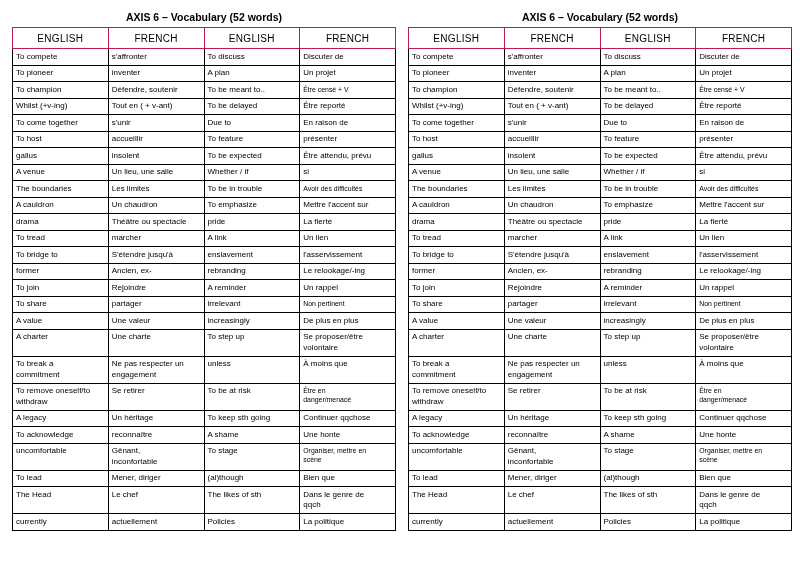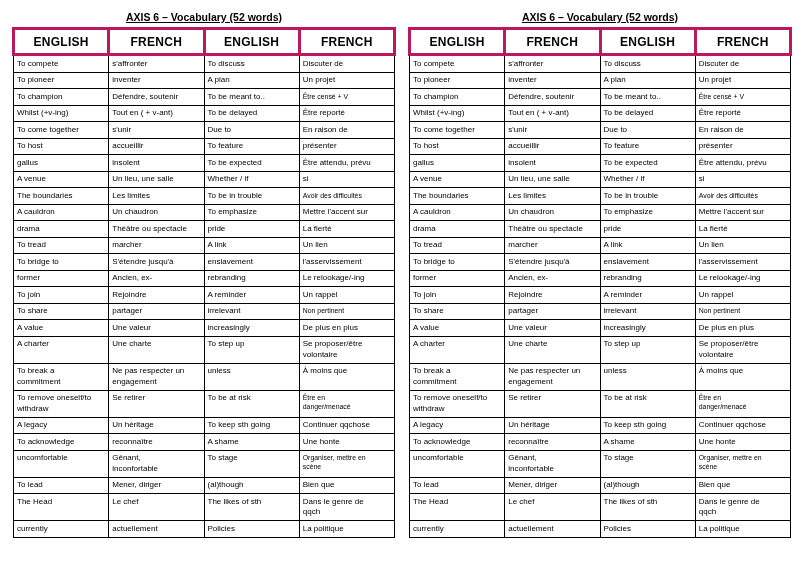--- a/index.html
+++ b/index.html
@@ -22,31 +22,30 @@
     flex: 0 0 384px;
     width: 384px;
     box-sizing: border-box;
   }
   .title {
     font-size: 10.5px;
     line-height: 13px;
     font-weight: bold;
     text-align: center;
     margin: 0 0 3px 0;
-    text-decoration: underline;
   }
   table.vocab {
     width: 100%;
     border-collapse: collapse;
     table-layout: fixed;
   }
   table.vocab th {
-    border: 3px solid #be185d;
-    font-size: 12px;
-    font-weight: bold;
+    border: 1px solid #be185d;
+    font-size: 10px;
+    font-weight: normal;
     text-align: center;
     padding: 5px 2px 4px 2px;
     letter-spacing: 0.3px;
   }
   table.vocab td {
     border: 1px solid #000000;
     font-size: 8px;
     line-height: 10.5px;
     padding: 2.5px 3px 2.5px 3px;
     vertical-align: top;

